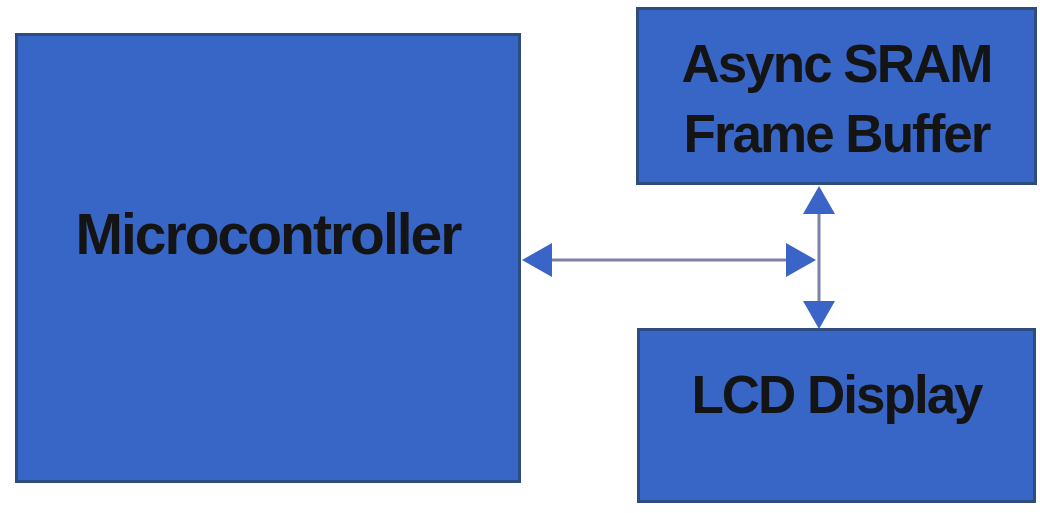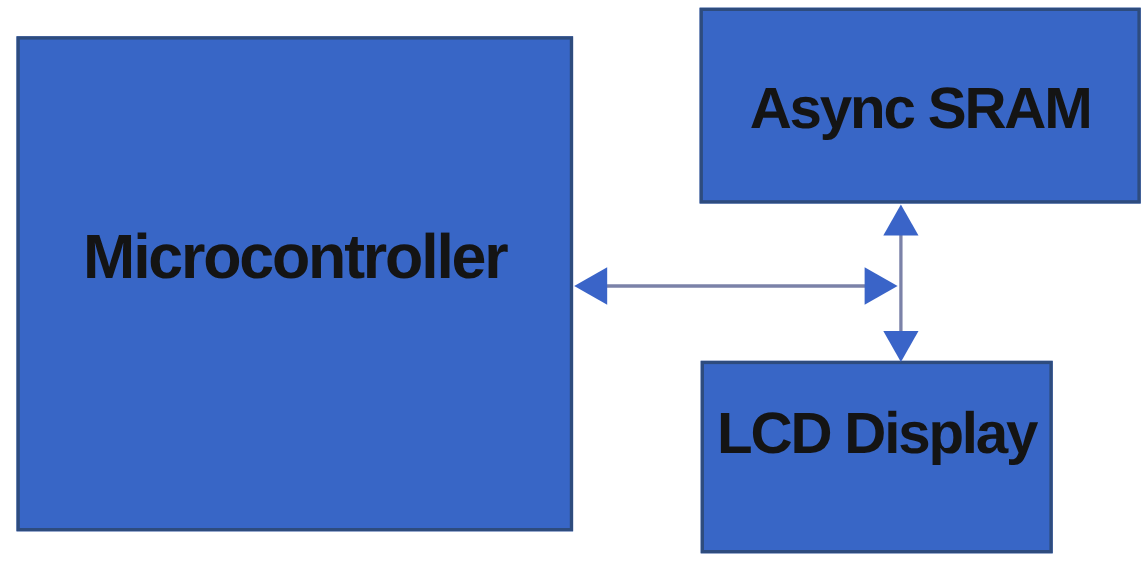--- a/index.html
+++ b/index.html
@@ -48,21 +48,21 @@
     height: 178px;
     padding-top: 6px;
   }
   .box-async .box-label {
     font-size: 53px;
     line-height: 70px;
   }
   .box-lcd {
     left: 637px;
     top: 328px;
-    width: 320px;
+    width: 399px;
     height: 175px;
     padding-bottom: 42px;
   }
   .box-lcd .box-label {
     font-size: 53px;
   }
   .arrow-layer {
     position: absolute;
     left: 0;
     top: 0;
@@ -74,20 +74,21 @@
 <body>
 
 <div class="canvas" style="background-color: rgb(255, 255, 255);">
 
   <div class="box box-mcu" style="background-color: rgb(56, 102, 198); border-color: rgb(46, 76, 126); color: rgb(20, 20, 20);">
     <span class="box-label">Microcontroller</span>
   </div>
 
   <div class="box box-async" style="background-color: rgb(56, 102, 198); border-color: rgb(46, 76, 126); color: rgb(20, 20, 20);">
     <span class="box-label">Async SRAM</span>
+    <span class="box-label">Frame Buffer</span>
   </div>
 
   <div class="box box-lcd" style="background-color: rgb(56, 102, 198); border-color: rgb(46, 76, 126); color: rgb(20, 20, 20);">
     <span class="box-label">LCD Display</span>
   </div>
 
   <svg class="arrow-layer" viewBox="0 0 1040 513" xmlns="http://www.w3.org/2000/svg">
 
     <g>
       <line x1="547" y1="260" x2="790" y2="260" stroke-width="3" stroke="#7b82a8"></line>

